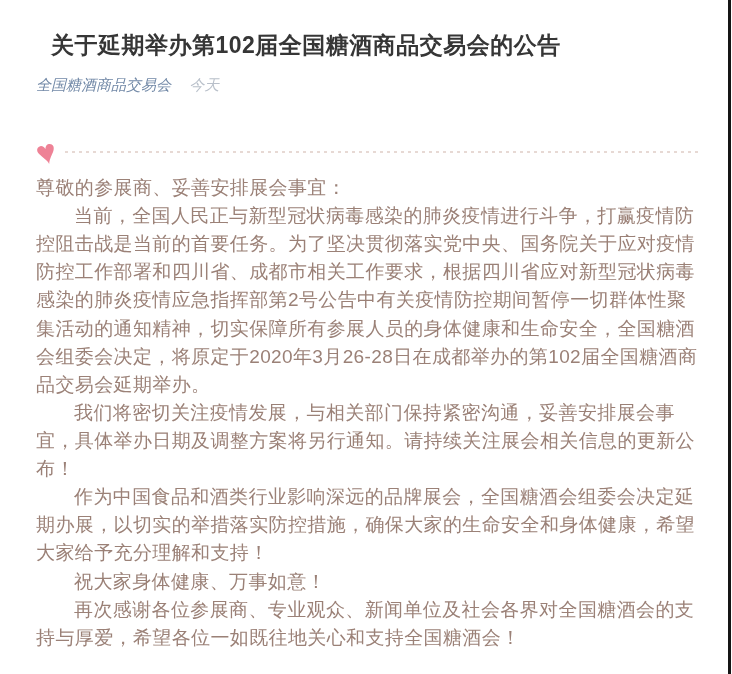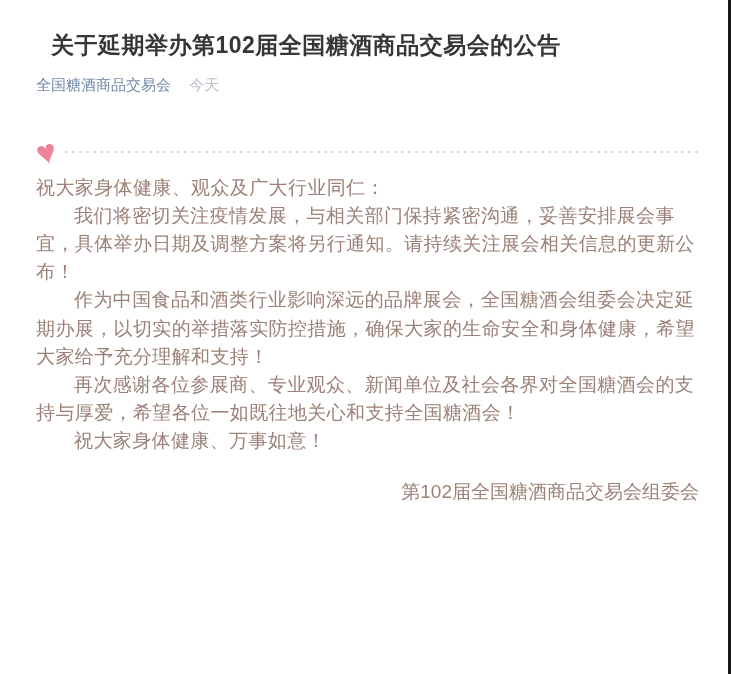--- a/index.html
+++ b/index.html
@@ -22,20 +22,21 @@
     font-size: 23px;
     font-weight: 700;
     line-height: 1.35;
     color: #363636;
     letter-spacing: 0.5px;
   }
   .meta {
     margin-top: 11px;
     font-size: 15px;
     line-height: 1.2;
+    font-style: italic;
   }
   .account { color: #7289a7; margin-right: 14px; cursor: pointer; }
   .time { color: #b9c0ca; }
 
   .decor-top {
     display: flex;
     align-items: center;
     margin-top: 42px;
     height: 32px;
   }
@@ -86,25 +87,26 @@
     <span class="account">全国糖酒商品交易会</span>
     <span class="time">今天</span>
   </div>
 
   <div class="decor-top">
     <span class="heart-big">♥</span>
     <span class="dotline"></span>
   </div>
 
   <div class="body-text">
-    <p class="salutation">祝大家身体健康、观众及广大行业同仁：</p>
+    <p class="salutation">尊敬的参展商、妥善安排展会事宜：</p>
+    <p>当前，全国人民正与新型冠状病毒感染的肺炎疫情进行斗争，打赢疫情防控阻击战是当前的首要任务。为了坚决贯彻落实党中央、国务院关于应对疫情防控工作部署和四川省、成都市相关工作要求，根据四川省应对新型冠状病毒感染的肺炎疫情应急指挥部第2号公告中有关疫情防控期间暂停一切群体性聚集活动的通知精神，切实保障所有参展人员的身体健康和生命安全，全国糖酒会组委会决定，将原定于2020年3月26-28日在成都举办的第102届全国糖酒商品交易会延期举办。</p>
     <p>我们将密切关注疫情发展，与相关部门保持紧密沟通，妥善安排展会事宜，具体举办日期及调整方案将另行通知。请持续关注展会相关信息的更新公布！</p>
     <p>作为中国食品和酒类行业影响深远的品牌展会，全国糖酒会组委会决定延期办展，以切实的举措落实防控措施，确保大家的生命安全和身体健康，希望大家给予充分理解和支持！</p>
+    <p>祝大家身体健康、万事如意！</p>
     <p>再次感谢各位参展商、专业观众、新闻单位及社会各界对全国糖酒会的支持与厚爱，希望各位一如既往地关心和支持全国糖酒会！</p>
-    <p>祝大家身体健康、万事如意！</p>
   </div>
 
   <div class="sign-block">
     <div>第102届全国糖酒商品交易会组委会</div>
 
   </div>
 
 </div>
 
 </body></html>

